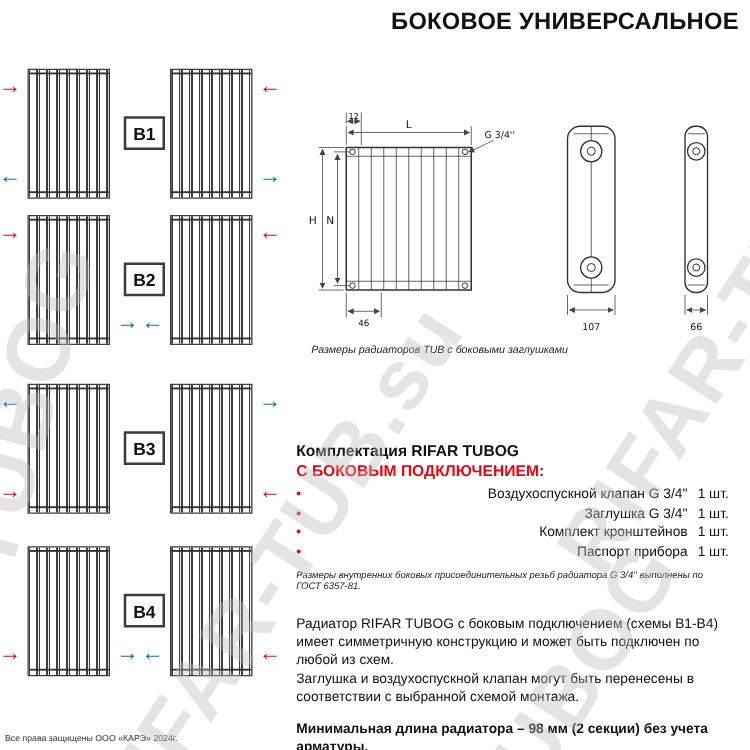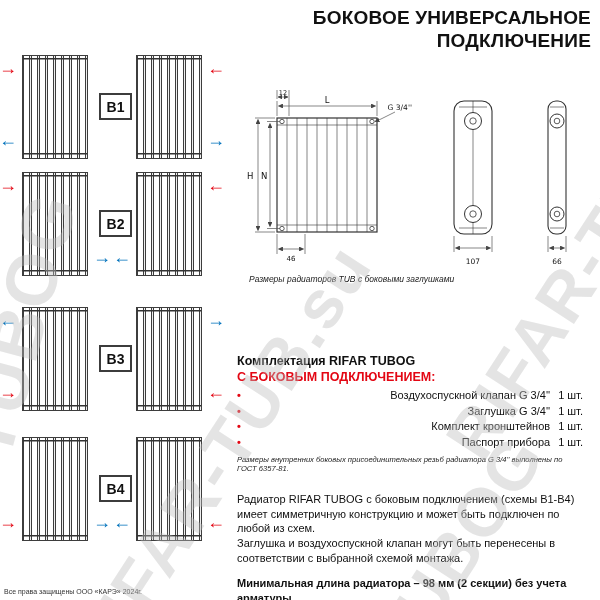--- a/index.html
+++ b/index.html
@@ -80,21 +80,21 @@
 
 <div class="page">
 
   <div class="watermark-layer">
       <div class="wm" style="left: -55px; top: 445px; font-size: 72px; color: rgb(189, 189, 189); transform: rotate(-75deg);">TUBOG</div>
       <div class="wm" style="left: 55px; top: 640px; font-size: 68px; color: rgb(189, 189, 189); transform: rotate(-57deg);">RIFAR-TUB.su</div>
       <div class="wm" style="left: 355px; top: 635px; font-size: 68px; color: rgb(189, 189, 189); transform: rotate(-57deg);">TUBOG</div>
       <div class="wm" style="left: 430px; top: 430px; font-size: 68px; color: rgb(189, 189, 189); transform: rotate(-57deg);">RIFAR-TUB</div>
     </div>
 
-  <h1 class="title"><span>БОКОВОЕ УНИВЕРСАЛЬНОЕ</span><br><span>ПОДКЛЮЧЕНИЕ</span></h1>
+  <h1 class="title"><span>БОКОВОЕ УНИВЕРСАЛЬНОЕ</span><br></h1>
 
   <div class="schemes">
   <div class="scheme-row">
     <div class="radiator rad-left">
           <span class="arrow tl" style="color: rgb(227, 6, 19);">→</span>
           <span class="arrow bl" style="color: rgb(0, 114, 188);">←</span>
         </div>
     <div class="scheme-label">В1</div>
     <div class="radiator rad-right">
           <span class="arrow tr" style="color: rgb(227, 6, 19);">←</span>

